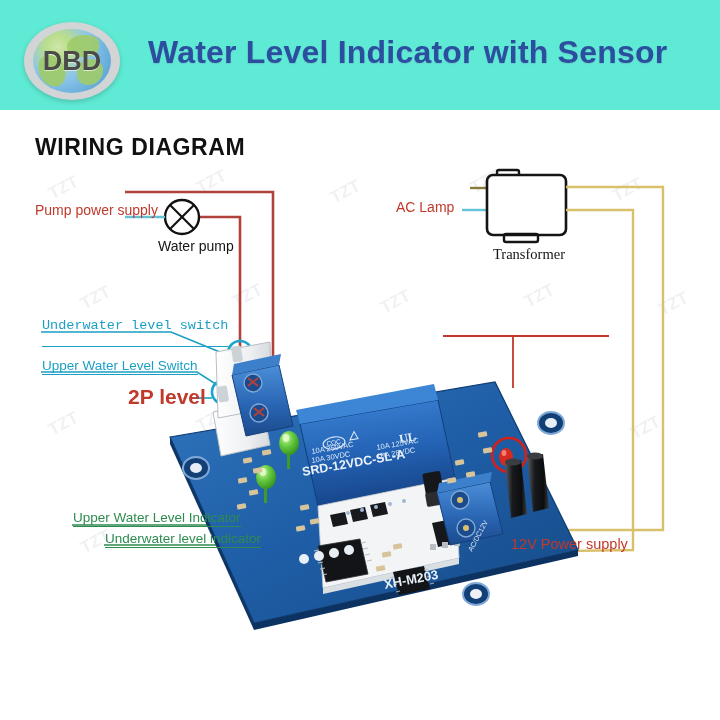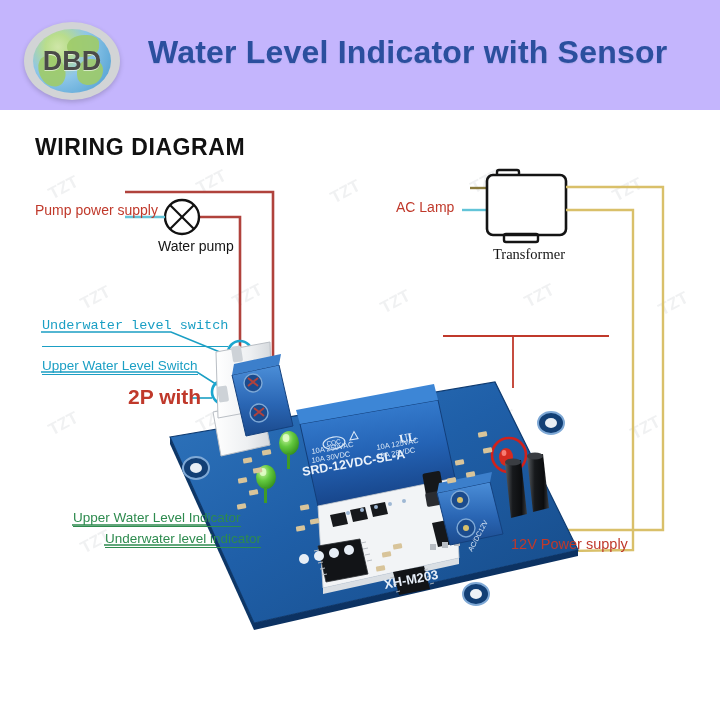--- a/index.html
+++ b/index.html
@@ -6,21 +6,21 @@
   body{
     width:720px;height:720px;
     background:#ffffff;
     font-family:"Liberation Sans", sans-serif;
     overflow:hidden;
     position:relative;
   }
   #root{position:absolute;inset:0;width:720px;height:720px;background:#fff;}
 
   
-  .header{position:absolute;left:0;top:0;width:720px;height:110px;background:#c4b5fd;}
+  .header{position:absolute;left:0;top:0;width:720px;height:110px;background:#5eead4;}
   .logo-wrap{position:absolute;left:24px;top:22px;width:96px;height:78px;}
   .logo-ring{
     position:absolute;left:0;top:0;width:96px;height:78px;border-radius:50%;
     background:#d2d4d6;
     box-shadow:0 2px 5px rgba(0,0,0,.18);
   }
   .logo-globe{
     position:absolute;left:9px;top:7px;width:78px;height:64px;border-radius:50%;
     background:
       radial-gradient(circle at 32% 28%, #cfe6a8 0%, #b9dd8c 18%, #8ec6e8 45%, #5fa9d8 80%, #3f8dc2 100%);
@@ -351,21 +351,21 @@
     </svg>
 
     <div class="lbl lbl-red" style="left:35px;top:42px;">Pump power supply</div>
 
     <div class="lbl lbl-black" style="left:158px;top:78px;font-size:14px;">Water pump</div>
 
     <div class="lbl lbl-cyan" style="left:42px;top:158px;border-bottom:1.6px solid #1b9fc4;padding-bottom:13px;font-family:Liberation Mono, monospace;">Underwater level switch</div>
 
     <div class="lbl lbl-cyan" style="left:42px;top:198px;border-bottom:1.6px solid #1b9fc4;padding-bottom:1px;">Upper Water Level Switch</div>
 
-    <div class="lbl lbl-big-red" style="left:128px;top:225px;">2P with</div>
+    <div class="lbl lbl-big-red" style="left:128px;top:225px;">2P level</div>
 
     <div class="lbl lbl-green" style="left:73px;top:350px;border-bottom:1.6px solid #2e8b4f;padding-bottom:1px;">Upper Water Level Indicator</div>
 
     <div class="lbl lbl-green" style="left:105px;top:371px;border-bottom:1.6px solid #2e8b4f;padding-bottom:1px;">Underwater level indicator</div>
 
     <div class="lbl lbl-red" style="left:396px;top:39px;">AC Lamp</div>
 
     <div class="lbl lbl-black" style="left:493px;top:86px;font-size:14.5px;font-family:Liberation Serif, serif;">Transformer</div>
 
 

